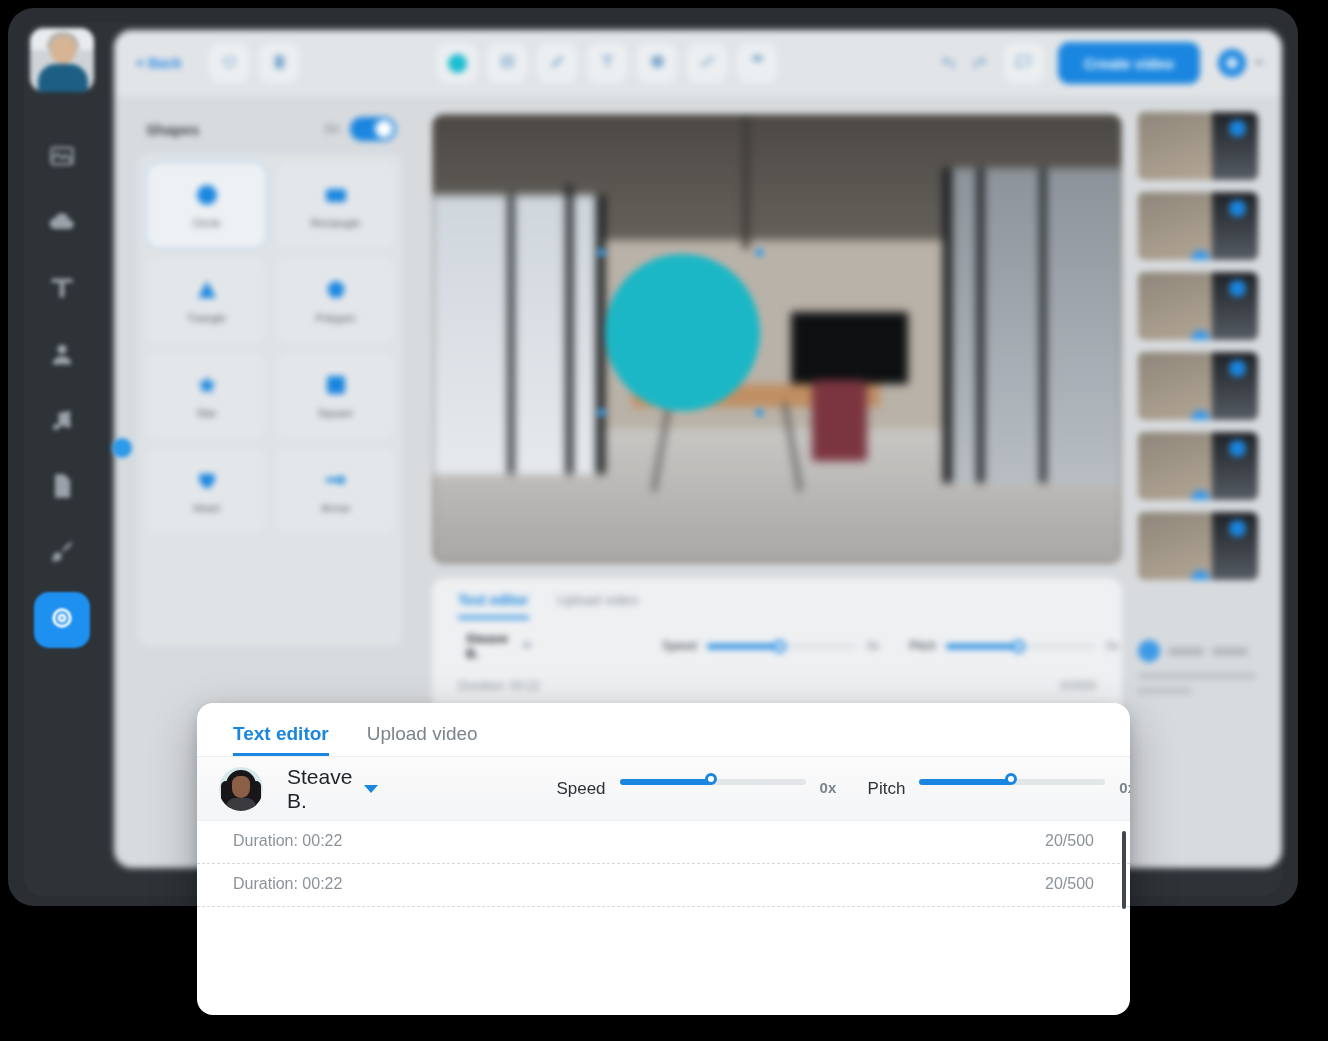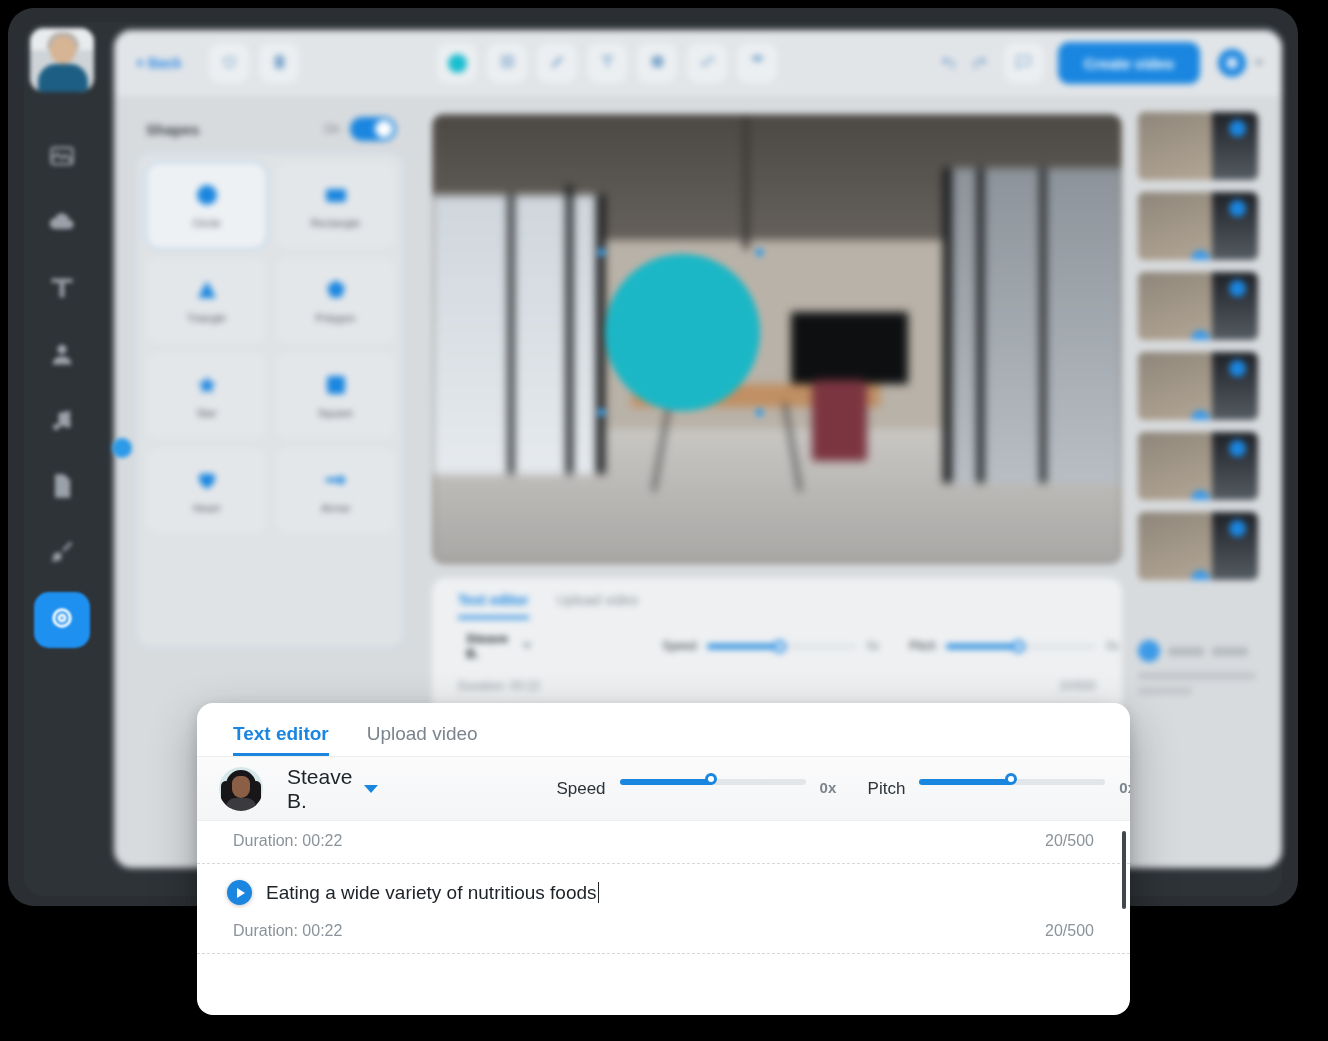--- a/index.html
+++ b/index.html
@@ -676,26 +676,20 @@
         </span>
         <span class="m-val">0x</span>
       </div>
     </div>
 
     <div class="m-row-meta">
       <span>Duration: 00:22</span>
       <span>20/500</span>
     </div>
 
-    <div class="m-para">
-      <span class="play-btn">
-          <i class="tri"></i>
-        </span>
-      <span class="m-text"><span>Eating a wide variety of nutritious foods</span><i class="caret"></i></span>
-    </div>
     <div class="m-row-meta">
       <span>Duration: 00:22</span>
       <span>20/500</span>
     </div>
 
 
     <div class="m-scroll"></div>
   </div>
 
 </div>

